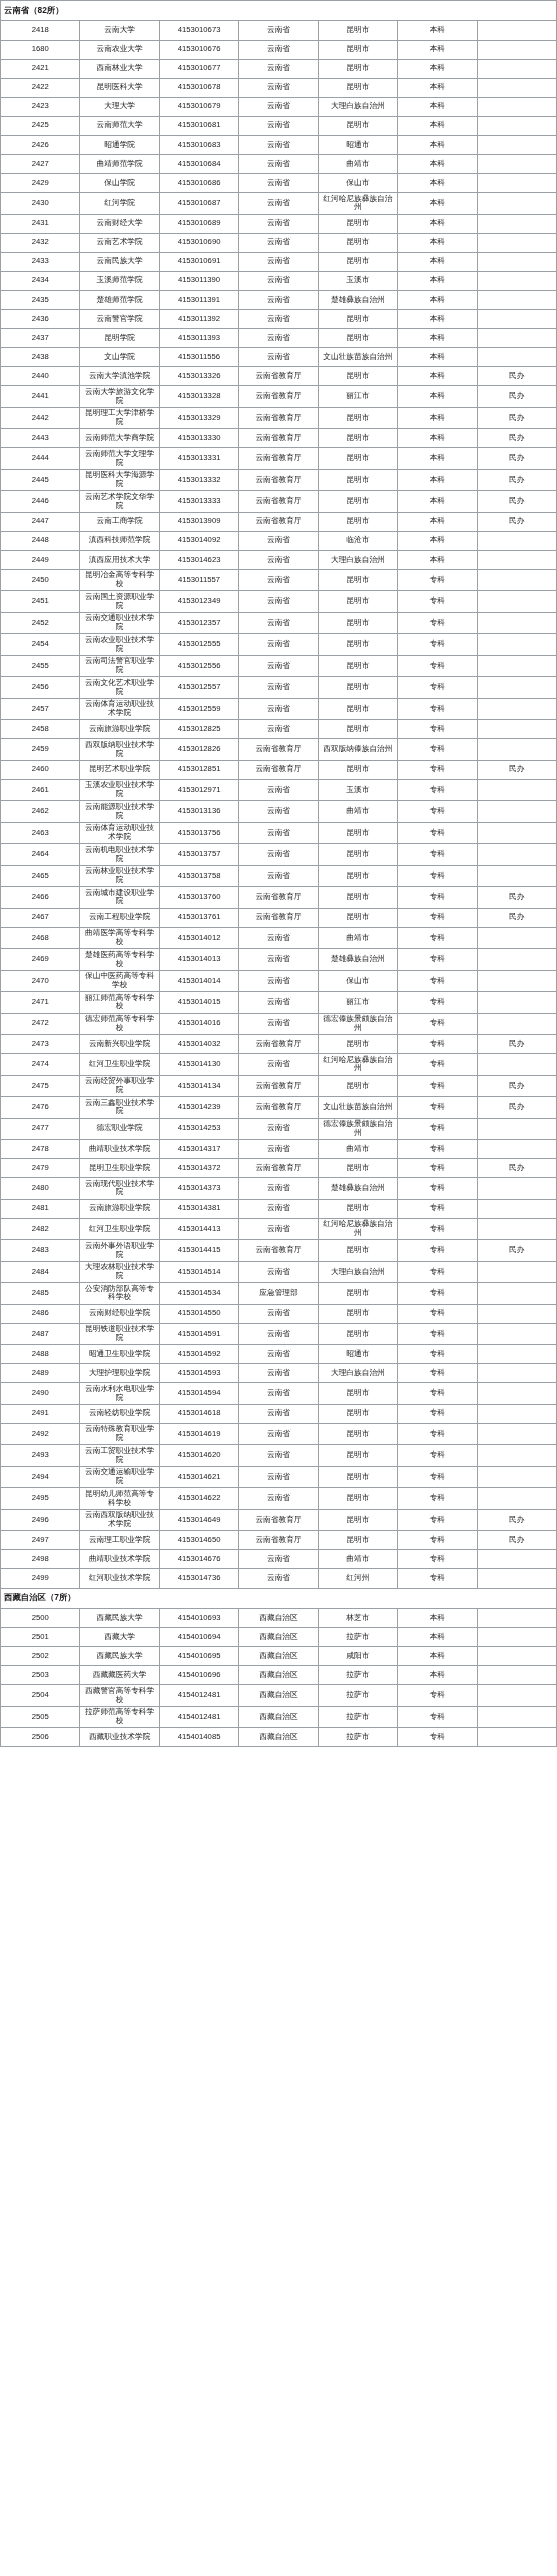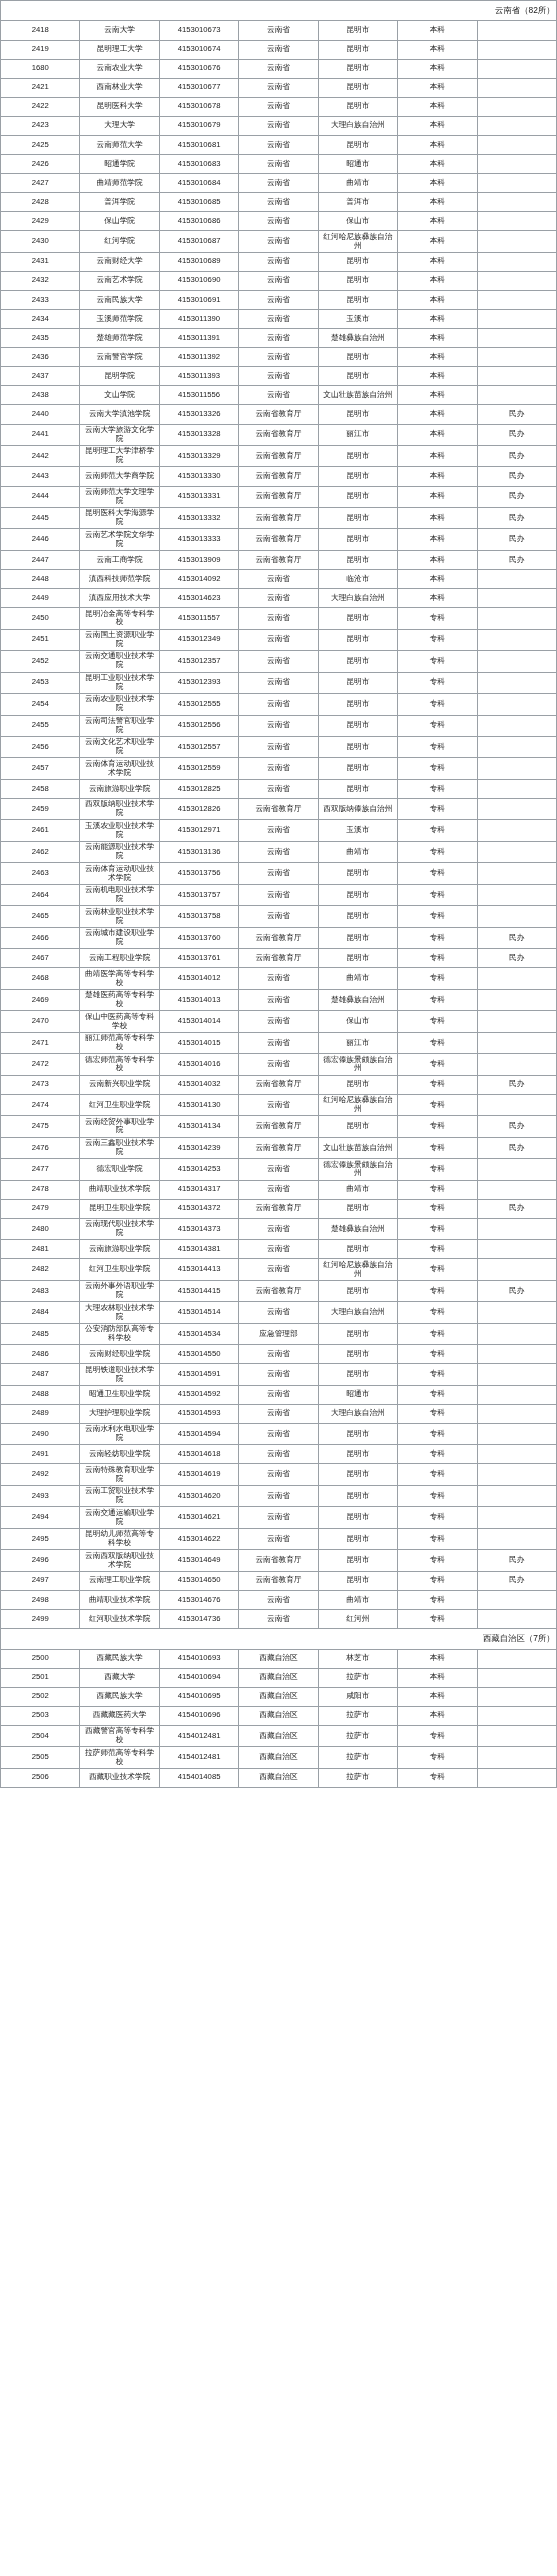--- a/index.html
+++ b/index.html
@@ -34,22 +34,22 @@
     word-break: break-all;
   }
   td.c-idx  { width: 26.5px; font-size: 7.7px; }
   td.c-name { width: 130px; text-align: center; }
   td.c-code { width: 72px; font-size: 7.7px; }
   td.c-dept { width: 84px; }
   td.c-city { width: 84px; }
   td.c-level{ width: 39px; }
   td.c-type { width: 42px; }
   tr.section td {
-    text-align: right;
-    font-weight: normal;
+    text-align: left;
+    font-weight: bold;
     padding-left: 3px;
     font-size: 8.4px;
     height: 16.7px;
   }
 </style>
 </head>
 <body>
 
 <div class="page">
   <table class="univ">
@@ -60,29 +60,20 @@
         <tr>
           <td class="c-idx">2418</td>
           <td class="c-name">云南大学</td>
           <td class="c-code">4153010673</td>
           <td class="c-dept">云南省</td>
           <td class="c-city">昆明市</td>
           <td class="c-level">本科</td>
           <td class="c-type"></td>
         </tr>
         <tr>
-          <td class="c-idx">2419</td>
-          <td class="c-name">昆明理工大学</td>
-          <td class="c-code">4153010674</td>
-          <td class="c-dept">云南省</td>
-          <td class="c-city">昆明市</td>
-          <td class="c-level">本科</td>
-          <td class="c-type"></td>
-        </tr>
-        <tr>
           <td class="c-idx">1680</td>
           <td class="c-name">云南农业大学</td>
           <td class="c-code">4153010676</td>
           <td class="c-dept">云南省</td>
           <td class="c-city">昆明市</td>
           <td class="c-level">本科</td>
           <td class="c-type"></td>
         </tr>
         <tr>
           <td class="c-idx">2421</td>
@@ -132,29 +123,20 @@
         <tr>
           <td class="c-idx">2427</td>
           <td class="c-name">曲靖师范学院</td>
           <td class="c-code">4153010684</td>
           <td class="c-dept">云南省</td>
           <td class="c-city">曲靖市</td>
           <td class="c-level">本科</td>
           <td class="c-type"></td>
         </tr>
         <tr>
-          <td class="c-idx">2428</td>
-          <td class="c-name">普洱学院</td>
-          <td class="c-code">4153010685</td>
-          <td class="c-dept">云南省</td>
-          <td class="c-city">普洱市</td>
-          <td class="c-level">本科</td>
-          <td class="c-type"></td>
-        </tr>
-        <tr>
           <td class="c-idx">2429</td>
           <td class="c-name">保山学院</td>
           <td class="c-code">4153010686</td>
           <td class="c-dept">云南省</td>
           <td class="c-city">保山市</td>
           <td class="c-level">本科</td>
           <td class="c-type"></td>
         </tr>
         <tr>
           <td class="c-idx">2430</td>
@@ -348,29 +330,20 @@
         <tr>
           <td class="c-idx">2452</td>
           <td class="c-name">云南交通职业技术学院</td>
           <td class="c-code">4153012357</td>
           <td class="c-dept">云南省</td>
           <td class="c-city">昆明市</td>
           <td class="c-level">专科</td>
           <td class="c-type"></td>
         </tr>
         <tr>
-          <td class="c-idx">2453</td>
-          <td class="c-name">昆明工业职业技术学院</td>
-          <td class="c-code">4153012393</td>
-          <td class="c-dept">云南省</td>
-          <td class="c-city">昆明市</td>
-          <td class="c-level">专科</td>
-          <td class="c-type"></td>
-        </tr>
-        <tr>
           <td class="c-idx">2454</td>
           <td class="c-name">云南农业职业技术学院</td>
           <td class="c-code">4153012555</td>
           <td class="c-dept">云南省</td>
           <td class="c-city">昆明市</td>
           <td class="c-level">专科</td>
           <td class="c-type"></td>
         </tr>
         <tr>
           <td class="c-idx">2455</td>
@@ -409,20 +382,29 @@
           <td class="c-type"></td>
         </tr>
         <tr>
           <td class="c-idx">2459</td>
           <td class="c-name">西双版纳职业技术学院</td>
           <td class="c-code">4153012826</td>
           <td class="c-dept">云南省教育厅</td>
           <td class="c-city">西双版纳傣族自治州</td>
           <td class="c-level">专科</td>
           <td class="c-type"></td>
+        </tr>
+        <tr>
+          <td class="c-idx">2460</td>
+          <td class="c-name">昆明艺术职业学院</td>
+          <td class="c-code">4153012851</td>
+          <td class="c-dept">云南省教育厅</td>
+          <td class="c-city">昆明市</td>
+          <td class="c-level">专科</td>
+          <td class="c-type">民办</td>
         </tr>
         <tr>
           <td class="c-idx">2461</td>
           <td class="c-name">玉溪农业职业技术学院</td>
           <td class="c-code">4153012971</td>
           <td class="c-dept">云南省</td>
           <td class="c-city">玉溪市</td>
           <td class="c-level">专科</td>
           <td class="c-type"></td>
         </tr>

